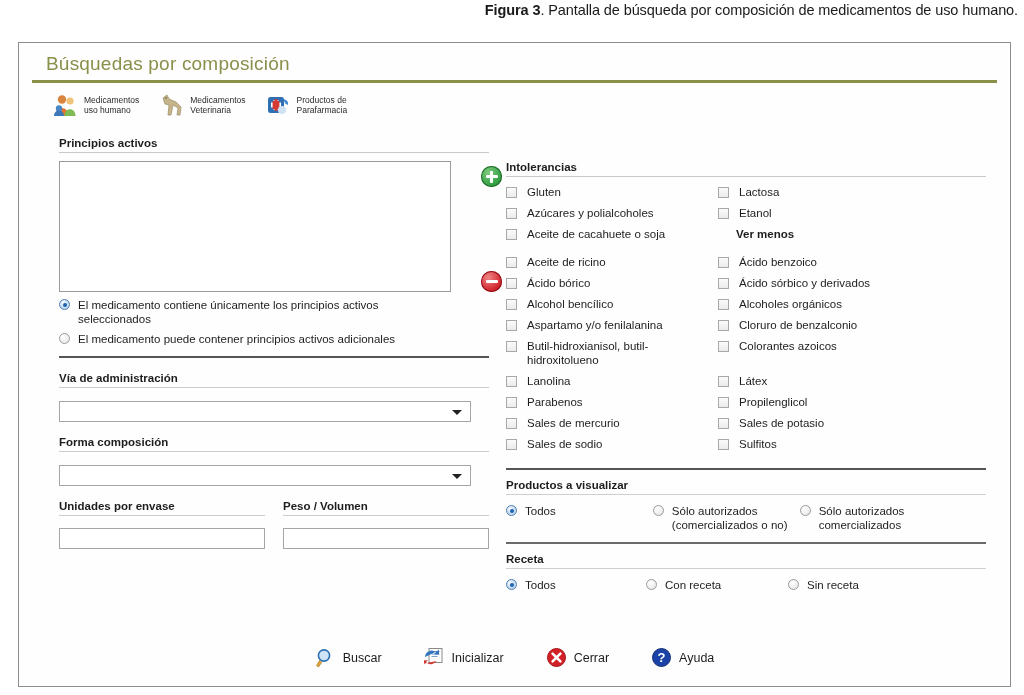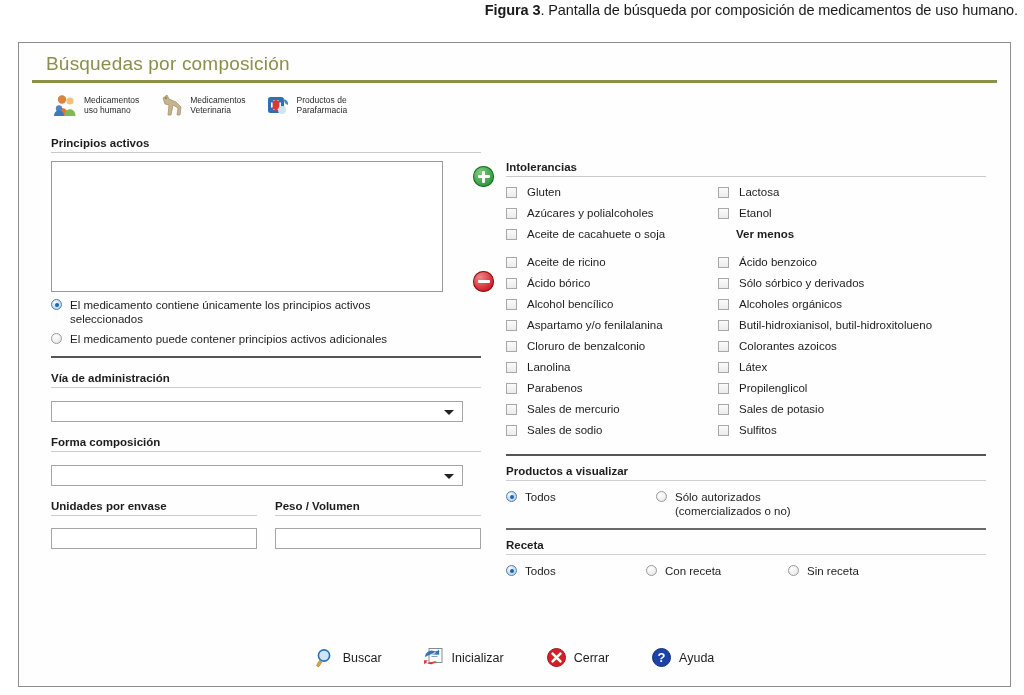--- a/index.html
+++ b/index.html
@@ -64,21 +64,21 @@
   }
   .tab-label {
     font-size: 8.5px;
     line-height: 10px;
     color: #2a2a2a;
     white-space: pre-line;
   }
   .tab-ico { width: 26px; height: 24px; flex: 0 0 26px; }
 
   
-  #col-left  { position: absolute; left: 32px;  top: 94px; width: 430px; }
+  #col-left  { position: absolute; left: 40px;  top: 94px; width: 430px; }
   #col-right { position: absolute; left: 487px; top: 94px; width: 480px; margin-top: 24px; }
 
   
   .sec-head {
     font-size: 11.5px;
     font-weight: bold;
     color: #1d1d1d;
     padding-bottom: 3px;
     border-bottom: 1px solid #c9c9c9;
     margin-bottom: 8px;
@@ -407,41 +407,41 @@
       <div class="chk">
         <span class="box"></span>
         <span class="txt">Ácido benzoico</span>
       </div>
       <div class="chk">
         <span class="box"></span>
         <span class="txt">Ácido bórico</span>
       </div>
       <div class="chk">
         <span class="box"></span>
-        <span class="txt">Sólo sórbico y derivados</span>
+        <span class="txt">Ácido sórbico y derivados</span>
       </div>
       <div class="chk">
         <span class="box"></span>
         <span class="txt">Alcohol bencílico</span>
       </div>
       <div class="chk">
         <span class="box"></span>
         <span class="txt">Alcoholes orgánicos</span>
       </div>
       <div class="chk">
         <span class="box"></span>
         <span class="txt">Aspartamo y/o fenilalanina</span>
       </div>
       <div class="chk">
         <span class="box"></span>
+        <span class="txt">Cloruro de benzalconio</span>
+      </div>
+      <div class="chk">
+        <span class="box"></span>
         <span class="txt">Butil-hidroxianisol, butil-hidroxitolueno</span>
-      </div>
-      <div class="chk">
-        <span class="box"></span>
-        <span class="txt">Cloruro de benzalconio</span>
       </div>
       <div class="chk">
         <span class="box"></span>
         <span class="txt">Colorantes azoicos</span>
       </div>
       <div class="chk">
         <span class="box"></span>
         <span class="txt">Lanolina</span>
       </div>
       <div class="chk">
@@ -479,20 +479,24 @@
     <div>
       <div class="sec-head narrow">Productos a visualizar</div>
       <div class="opt-row">
         <div class="opt" id="prod-opt-1">
           <span class="radio checked"></span>
           <span class="olabel">Todos</span>
         </div>
         <div class="opt" id="prod-opt-2">
           <span class="radio"></span>
           <span class="olabel">Sólo autorizados (comercializados o no)</span>
+        </div>
+        <div class="opt" id="prod-opt-3">
+          <span class="radio"></span>
+          <span class="olabel">Sólo autorizados comercializados</span>
         </div>
       </div>
     </div>
 
     <div class="grp-sep light"></div>
 
     <div>
       <div class="sec-head narrow">Receta</div>
       <div class="opt-row">
         <div class="opt" id="rec-opt-1">

